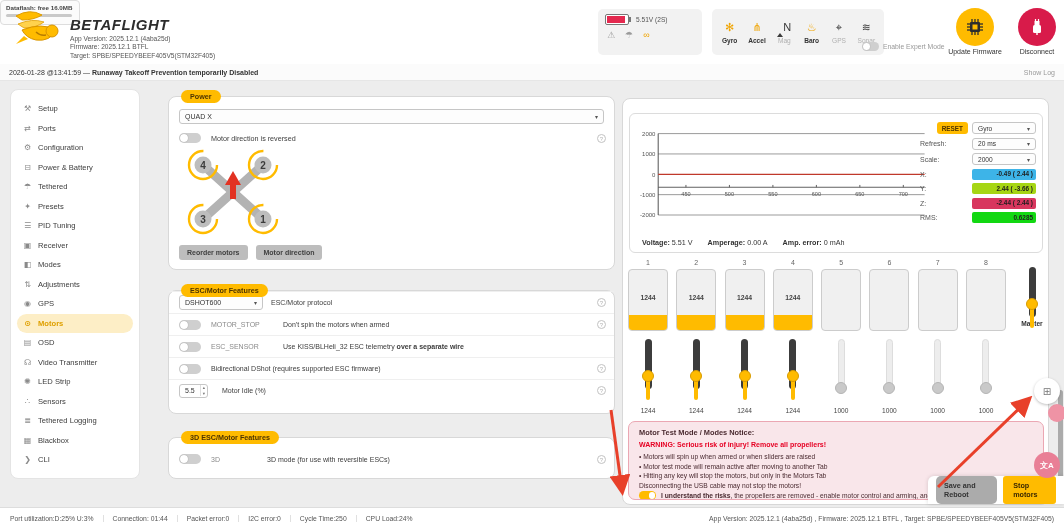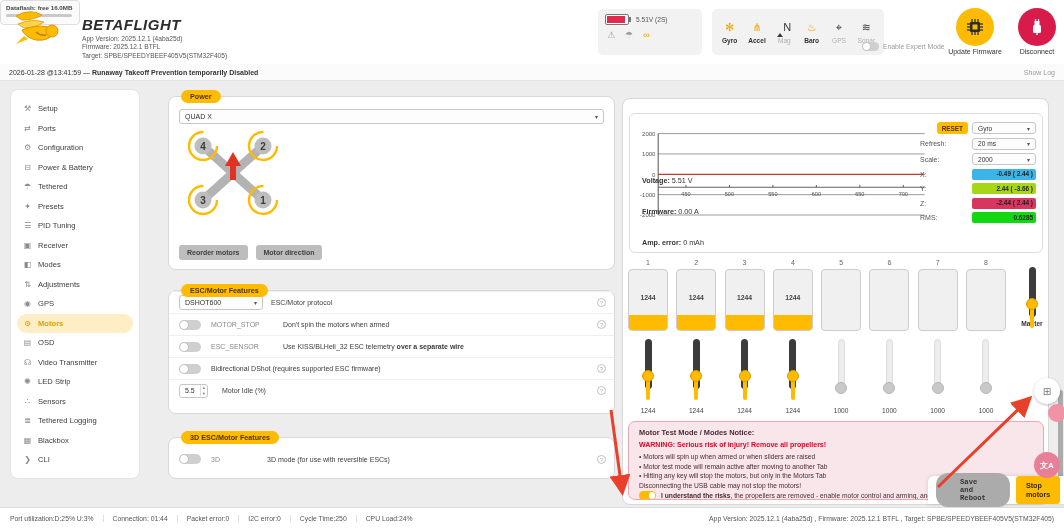--- a/index.html
+++ b/index.html
@@ -1,21 +1,21 @@
 <!DOCTYPE html>
 <html><head>
 <meta charset="utf-8">
 <style>
   * { margin:0; padding:0; box-sizing:border-box; }
   html,body { width:1064px; height:528px; font-family:"Liberation Sans","DejaVu Sans",sans-serif; background:#ededed; overflow:hidden; position:relative; }
 
   
   #header { position:absolute; left:0; top:0; width:1064px; height:64px; background:#ffffff; z-index:10; }
   #logo-wrap { position:absolute; left:12px; top:6px; display:flex; }
-  #brand-block { margin-left:18px; padding-top:10px; }
+  #brand-block { margin-left:6px; padding-top:10px; }
   #brand-name { font-size:15px; font-weight:bold; font-style:italic; color:#2d2d2d; letter-spacing:0.5px; }
   .ver-line { font-size:6.6px; color:#555; margin-top:1.5px; }
   .hdr-box { position:absolute; background:#f2f2f2; border-radius:5px; }
   #battery-box { left:598px; top:9px; width:104px; height:46px; padding:5px 7px; }
   #battery-row { display:flex; align-items:center; }
   .batt-shape { width:24px; height:11px; border:1px solid #777; border-radius:2px; position:relative; background:#fff; }
   .batt-fill { position:absolute; left:1px; top:1px; bottom:1px; width:80%; background:#e4294f; }
   .batt-tip { width:2px; height:5px; background:#777; margin-right:3px; }
   #battery-volts { font-size:6.6px; color:#555; margin-left:2px; }
   #battery-icons { display:flex; gap:10px; margin-top:5px; padding-left:2px; font-size:9px; color:#9a9a9a; }
@@ -82,21 +82,21 @@
 
   
   #right-panel { left:622px; top:98px; width:427px; height:407px; }
   #graph-panel { position:absolute; left:6px; top:14px; width:414px; height:140px; border:1px solid #dcdcdc; border-radius:6px; background:#fff; }
   #graph-controls { position:absolute; right:6px; top:8px; width:116px; }
   .gc-row { display:flex; align-items:center; justify-content:flex-end; margin-bottom:3.5px; }
   .gc-label { font-size:7px; color:#555; margin-right:4px; flex:1; }
   .gc-sel { width:64px; height:12px; font-size:6.6px; }
   #reset-btn { background:#ffbb00; color:#4d3400; font-size:6.4px; font-weight:bold; border-radius:3px; padding:2.5px 5px; margin-right:4px; cursor:pointer; }
   .chip { width:64px; height:11px; border-radius:2px; font-size:6.4px; font-weight:bold; color:#1e1e1e; text-align:right; padding:1.5px 3px 0 0; }
-  #power-row { position:absolute; left:12px; bottom:5px; display:flex; gap:22px; font-size:7.2px; color:#333;flex-direction:column; }
+  #power-row { position:absolute; left:12px; bottom:5px; display:flex; gap:15px; font-size:7.2px; color:#333; }
   #power-row b { font-weight:bold; }
   #motor-grid { position:absolute; left:5px; top:160px; width:378px; }
   .m-flex { display:flex; justify-content:space-between; }
   .m-num { width:40px; text-align:center; font-size:7px; color:#666; }
   .bar { width:40px; height:62px; border:1px solid #ccc; border-radius:4px; background:#f0f0f0; position:relative; overflow:hidden; }
   .bar .bval { position:absolute; top:24px; width:100%; text-align:center; font-size:6.8px; font-weight:bold; color:#444; }
   .bar .bfill { position:absolute; bottom:0; left:0; width:100%; height:25%; background:#ffbb00; }
   #bars-row { margin-top:3px; }
   #sliders-row { margin-top:8px; height:66px; }
   .slider-col { width:40px; display:flex; justify-content:center; }
@@ -116,21 +116,21 @@
   #notice-warning { font-size:7px; font-weight:bold; color:#e60023; margin-top:4px; }
   .notice-line { font-size:6.7px; color:#4a2a30; line-height:1.42; }
   #notice-lines { margin-top:4px; }
   #ack-row { display:flex; align-items:center; margin-top:1px; }
   #ack-text { font-size:6.7px; color:#4a2a30; margin-left:5px; white-space:nowrap; }
   .mini-toggle { width:17px; height:8.5px; border-radius:5px; background:#ffbb00; position:relative; flex:none; }
   .mini-toggle .tknob { position:absolute; top:1px; right:1px; width:6.5px; height:6.5px; border-radius:50%; background:#fff; }
 
   
   #action-dock { position:absolute; left:928px; top:476px; height:28px; background:#fff; border-radius:6px 0 0 0; box-shadow:0 0 4px rgba(0,0,0,.15); display:flex; align-items:center; gap:6px; padding:0 8px; z-index:40; }
-  #save-btn { background:#ababab; color:#333; font-size:7.2px; font-weight:bold; padding:5px 24px; border-radius:12px; cursor:pointer;font-family:Liberation Mono, monospace; }
+  #save-btn { background:#ababab; color:#333; font-size:7.2px; font-weight:bold; padding:5px 8px; border-radius:5px; cursor:pointer; }
   #stop-btn { background:#ffbb00; color:#3a2800; font-size:7.2px; font-weight:bold; padding:5px 10px; border-radius:3px; cursor:pointer; }
 
   
   #statusbar { position:absolute; left:0; bottom:0; width:1064px; height:21px; background:#fff; border-top:1px solid #ddd; display:flex; align-items:center; justify-content:space-between; padding:0 10px; z-index:20; }
   #status-left { display:flex; align-items:center; }
   .st-item { font-size:6.8px; color:#555; padding:0 9px; border-left:1px solid #e0e0e0; }
   .st-item:first-child { border-left:none; padding-left:0; }
   #status-right { font-size:6.8px; color:#555; }
 
   
@@ -333,20 +333,27 @@
       <span class="si-icon">❯</span>
       <span class="si-label">CLI</span>
     </div>
 </div>
 
 <div class="panel" id="mixer-panel">
   <div class="pill">Power</div>
   <div class="sel" id="mixer-select">
     <span>QUAD X</span>
     <span class="chev">▾</span>
+  </div>
+  <div class="row" id="reverse-row">
+    <div class="toggle">
+        <div class="tknob"></div>
+      </div>
+    <span class="row-label">Motor direction is reversed</span>
+    <span class="help">?</span>
   </div>
   <svg id="quad-svg" width="100" height="90" viewBox="0 0 100 90">
     <line x1="20" y1="18" x2="80" y2="72" stroke="#b3b3b3" stroke-width="9" stroke-linecap="round"></line>
     <line x1="80" y1="18" x2="20" y2="72" stroke="#b3b3b3" stroke-width="9" stroke-linecap="round"></line>
     <g>
       <line x1="50" y1="52" x2="50" y2="36" stroke="#e23222" stroke-width="6"></line>
       <path d="M42 38 L50 24 L58 38 Z" fill="#e23222"></path>
     </g>
     <g stroke="#ffbb00" stroke-width="2.4" fill="none">
       <circle cx="20" cy="18" r="14" stroke-dasharray="66 22"></circle>
@@ -503,21 +510,21 @@
         <div class="chip" style="background:#d8365e">-2.44 ( 2.44 )</div>
       </div>
       <div class="gc-row">
         <span class="gc-label">RMS:</span>
         <div class="chip" style="background:#12d812">0.6285</div>
       </div>
     </div>
 
     <div id="power-row">
       <span><b>Voltage:</b> <span>5.51 V</span></span>
-      <span><b>Firmware:</b> <span>0.00 A</span></span>
+      <span><b>Amperage:</b> <span>0.00 A</span></span>
       <span><b>Amp. error:</b> <span>0 mAh</span></span>
     </div>
   </div>
 
   <div id="motor-grid">
     <div class="m-flex">
       <div class="m-num">1</div>
       <div class="m-num">2</div>
       <div class="m-num">3</div>
       <div class="m-num">4</div>

